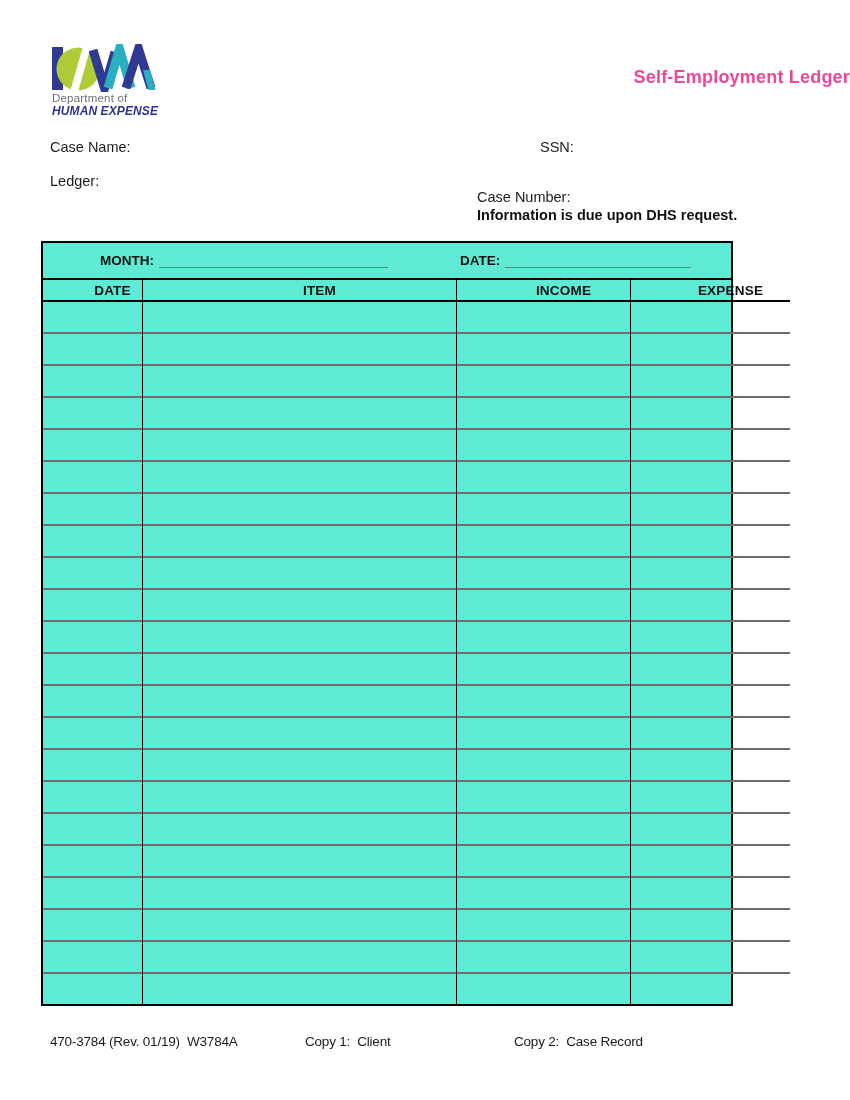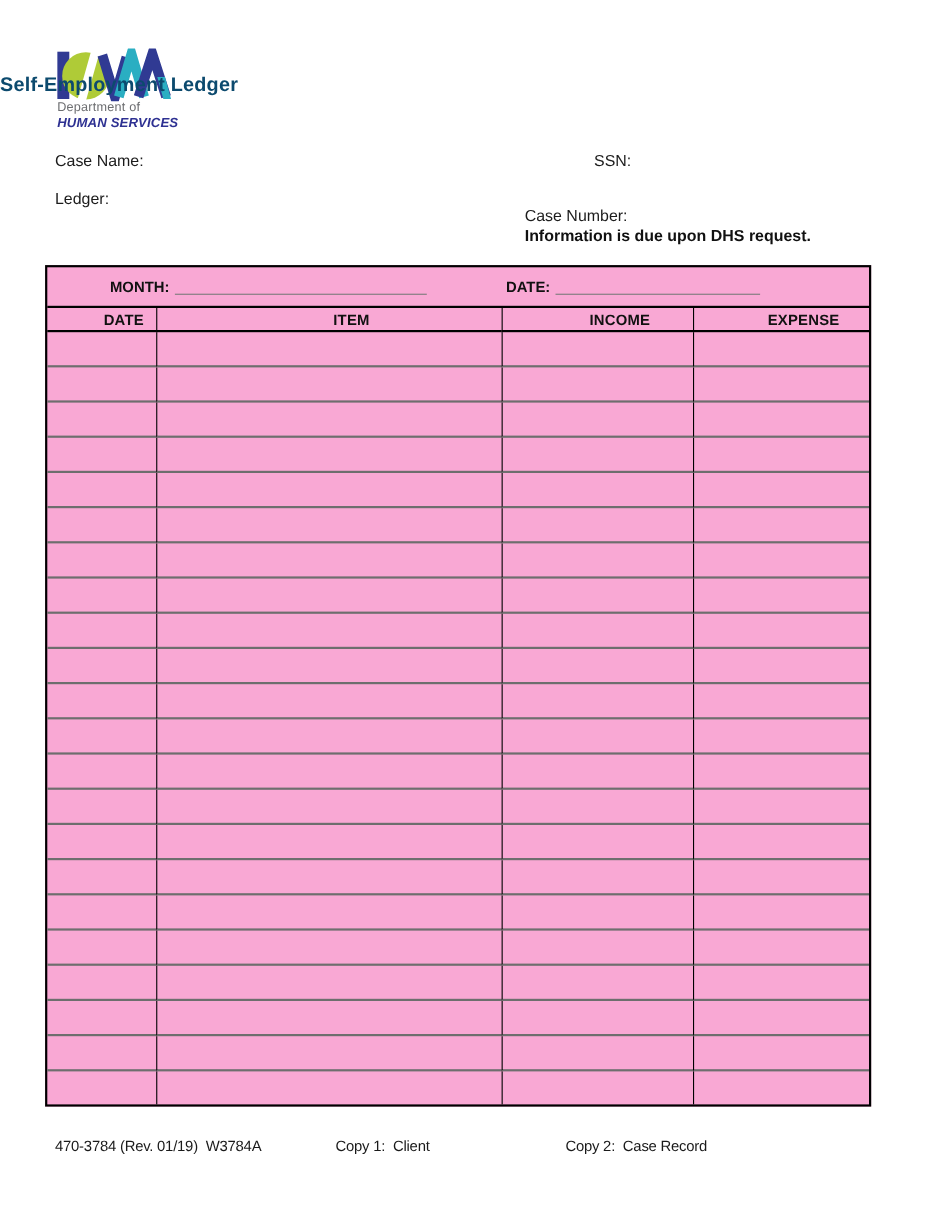--- a/index.html
+++ b/index.html
@@ -21,37 +21,37 @@
   }
   .logo-org {
     position: absolute; left: 0; top: 60px;
     font-size: 12px; font-weight: bold; font-style: italic;
     color: #2e3192; letter-spacing: 0.1px; white-space: nowrap;
   }
 
   
   .page-title {
     left: 0; right: 0; top: 67px;
-    text-align: left;
-    font-size: 18px; font-weight: bold; color: #0c4a6e;
+    text-align: right;
+    font-size: 18px; font-weight: bold; color: #ec4899;
     letter-spacing: 0.2px;
   }
 
   
   .field-label { font-size: 14.5px; color: #1c1c1c; white-space: pre; }
   .lbl-case-name  { left: 50px;  top: 139px; text-align: right; }
   .lbl-ssn        { left: 540px; top: 139px; text-align: center; }
   .lbl-worker     { left: 50px;  top: 173px; }
   .lbl-case-num   { left: 477px; top: 173px; margin-top: 16px; }
   .notice         { left: 477px; top: 207px; font-size: 14.5px; font-weight: bold; color: #111; }
 
   
   .ledger {
-    left: 41px; top: 241px; width: 751px;
-    border: 2px solid #000; background: #f9a8d4;
+    left: 41px; top: 241px; width: 692px;
+    border: 2px solid #000; background: #5eead4;
   }
   .ledger-top {
     height: 37px; border-bottom: 2px solid #000;
     display: flex; align-items: center;
     font-size: 13.5px; font-weight: bold; color: #111;
   }
   .month-label { margin-left: 57px; }
   .fill-line {
     display: inline-block; height: 15px;
     border-bottom: 1px solid #7a7a7a; margin-left: 5px;
@@ -86,21 +86,21 @@
   <svg width="106" height="48" viewBox="0 0 106 48">
     <rect x="0" y="3" width="11" height="43" fill="#303a93"></rect>
     <circle cx="26" cy="25" r="21.5" fill="#afcb37"></circle>
     <polygon points="31,2 39,2 26,48 18,48" fill="#ffffff"></polygon>
     <path d="M41,6 L52.5,44 L63,8" fill="none" stroke-width="9" stroke="#303a93"></path>
     <path d="M56,44 L67.5,5 L79,44" fill="none" stroke-width="9" stroke="#2aaec2"></path>
     <path d="M74,44 L86.5,5 L99,44" fill="none" stroke-width="9" stroke="#303a93"></path>
     <polygon points="91,26 98,26 103.5,46 96.5,46" fill="#2aaec2"></polygon>
   </svg>
   <div class="logo-dept">Department of</div>
-  <div class="logo-org">HUMAN SERVICES</div>
+  <div class="logo-org">HUMAN EXPENSE</div>
 </div>
 
 <h1 class="abs page-title">Self-Employment Ledger</h1>
 
 <span class="abs field-label lbl-case-name">Case Name:</span>
 <span class="abs field-label lbl-ssn">SSN:</span>
 <span class="abs field-label lbl-worker">Ledger:</span>
 <span class="abs field-label lbl-case-num">Case Number:</span>
 <span class="abs notice">Information is due upon DHS request.</span>
 

